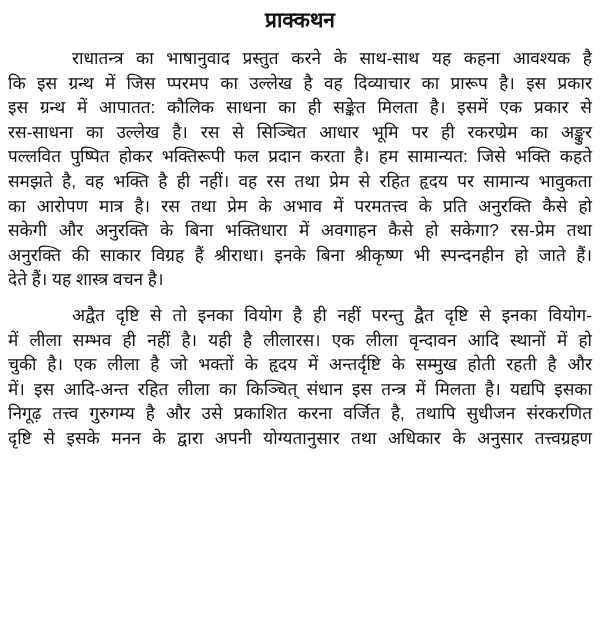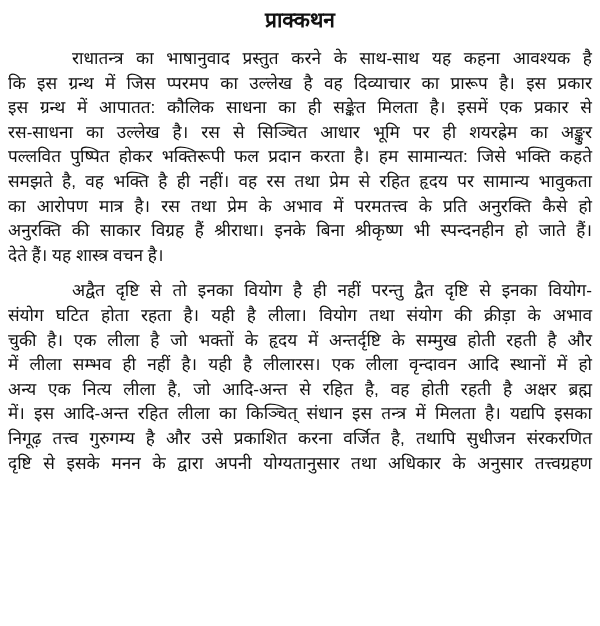--- a/index.html
+++ b/index.html
@@ -60,31 +60,30 @@
 </head>
 <body>
 
 <div class="page">
   <h1 class="title">प्राक्कथन</h1>
 
   <p class="para">
     <span class="line indent">राधातन्त्र का भाषानुवाद प्रस्तुत करने के साथ-साथ यह कहना आवश्यक है</span>
     <span class="line">कि इस ग्रन्थ में जिस प्परमप का उल्लेख है वह दिव्याचार का प्रारूप है। इस प्रकार</span>
     <span class="line">इस ग्रन्थ में आपातत: कौलिक साधना का ही सङ्केत मिलता है। इसमें एक प्रकार से</span>
-    <span class="line">रस-साधना का उल्लेख है। रस से सिञ्चित आधार भूमि पर ही शयरह्रेम का अङ्कुर</span>
+    <span class="line">रस-साधना का उल्लेख है। रस से सिञ्चित आधार भूमि पर ही रकरण्रेम का अङ्कुर</span>
     <span class="line">पल्लवित पुष्पित होकर भक्तिरूपी फल प्रदान करता है। हम सामान्यत: जिसे भक्ति कहते</span>
     <span class="line">समझते है, वह भक्ति है ही नहीं। वह रस तथा प्रेम से रहित हृदय पर सामान्य भावुकता</span>
     <span class="line">का आरोपण मात्र है। रस तथा प्रेम के अभाव में परमतत्त्व के प्रति अनुरक्ति कैसे हो</span>
+    <span class="line">सकेगी और अनुरक्ति के बिना भक्तिधारा में अवगाहन कैसे हो सकेगा? रस-प्रेम तथा</span>
     <span class="line">अनुरक्ति की साकार विग्रह हैं श्रीराधा। इनके बिना श्रीकृष्ण भी स्पन्दनहीन हो जाते हैं।</span>
     <span class="line last">देते हैं। यह शास्त्र वचन है।</span>
   </p>
 
   <p class="para">
     <span class="line indent">अद्वैत दृष्टि से तो इनका वियोग है ही नहीं परन्तु द्वैत दृष्टि से इनका वियोग-</span>
-    <span class="line">संयोग घटित होता रहता है। यही है लीला। वियोग तथा संयोग की क्रीड़ा के अभाव</span>
+    <span class="line">में लीला सम्भव ही नहीं है। यही है लीलारस। एक लीला वृन्दावन आदि स्थानों में हो</span>
     <span class="line">चुकी है। एक लीला है जो भक्तों के हृदय में अन्तर्दृष्टि के सम्मुख होती रहती है और</span>
-    <span class="line">में लीला सम्भव ही नहीं है। यही है लीलारस। एक लीला वृन्दावन आदि स्थानों में हो</span>
-    <span class="line">अन्य एक नित्य लीला है, जो आदि-अन्त से रहित है, वह होती रहती है अक्षर ब्रह्म</span>
     <span class="line">में। इस आदि-अन्त रहित लीला का किञ्चित् संधान इस तन्त्र में मिलता है। यद्यपि इसका</span>
     <span class="line">निगूढ़ तत्त्व गुरुगम्य है और उसे प्रकाशित करना वर्जित है, तथापि सुधीजन संरकरणित</span>
     <span class="line">दृष्टि से इसके मनन के द्वारा अपनी योग्यतानुसार तथा अधिकार के अनुसार तत्त्वग्रहण</span>
   </p>
 </div>
 
 </body></html>

